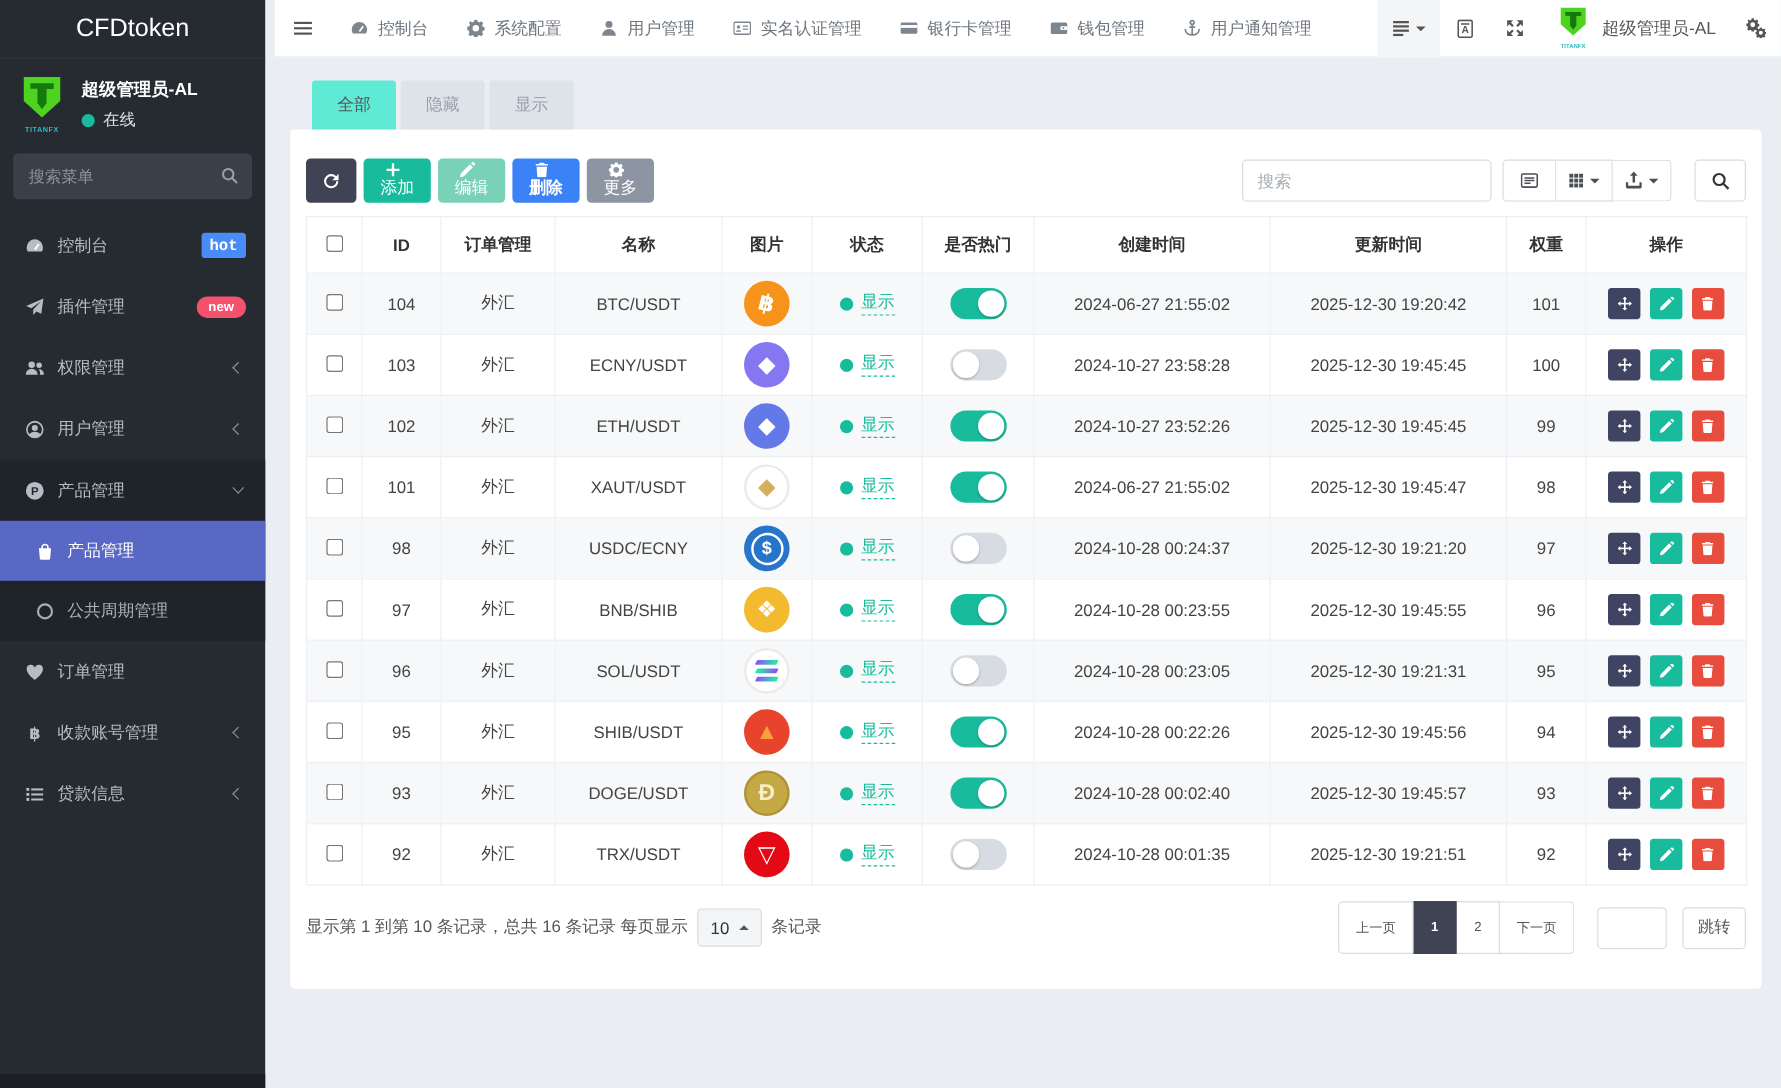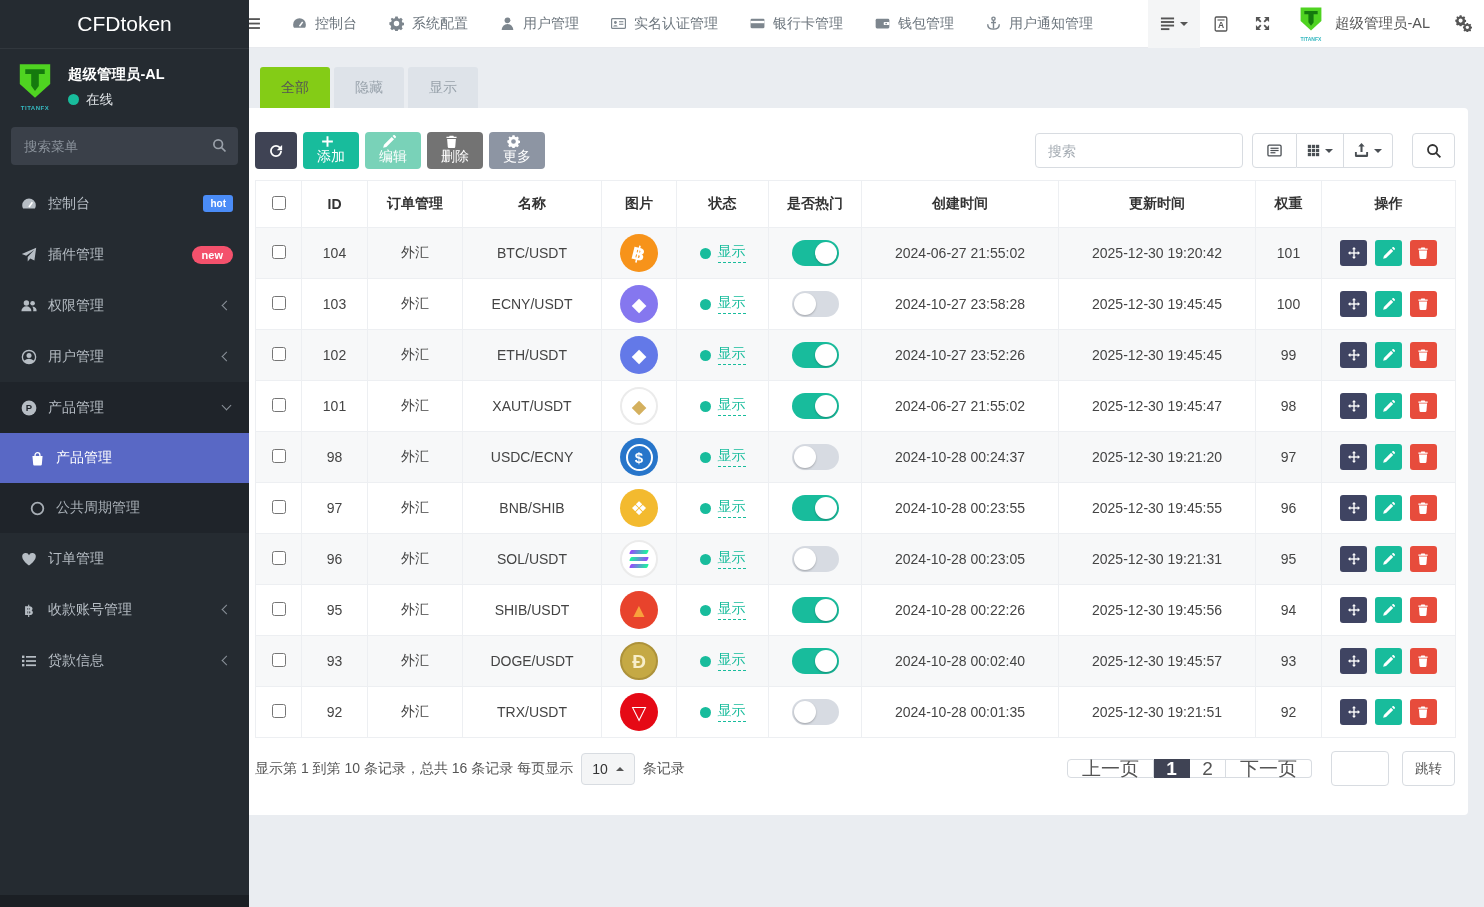--- a/index.html
+++ b/index.html
@@ -2,37 +2,37 @@
 <html><head>
 <meta charset="utf-8">
 <style>
   *{box-sizing:border-box;margin:0;padding:0;}
   html,body{width:1484px;height:907px;overflow:hidden;font-family:"Liberation Sans","DejaVu Sans",sans-serif;background:#eaedf1;color:#444;}
   .ic{width:15px;height:15px;fill:currentColor;flex:none;}
   .needle{stroke:#fff;}
   svg text{font-family:"Liberation Sans","DejaVu Sans",sans-serif;}
 
   
-  .sidebar{position:absolute;left:0;top:0;width:249px;height:907px;background:#252b31;z-index:5;}
+  .sidebar{position:absolute;left:0;top:0;width:221px;height:907px;background:#252b31;z-index:5;}
   .brand{height:49px;line-height:48px;text-align:center;color:#fff;font-size:21px;border-bottom:1px solid #31373d;}
   .userpanel{display:flex;align-items:center;padding:13px 12px 10px 12px;}
   .brandlogo{width:46px;text-align:center;margin-right:10px;}
   .brandlogo .ltx{display:block;font-size:6px;letter-spacing:.5px;color:#35b8c0;font-weight:bold;margin-top:1px;}
   .uinfo .uname{color:#fff;font-weight:bold;font-size:14.5px;}
   .ustatus{display:flex;align-items:center;margin-top:7px;color:#dfe3e6;font-size:13.5px;}
   .ustatus .dot{width:11px;height:11px;border-radius:50%;background:#18bc9c;margin-right:7px;}
   .sidesearch{position:relative;margin:6px 11px 13px 11px;}
   .sidesearch input{width:100%;height:38px;background:#3a4049;border:none;border-radius:4px;color:#ccd1d6;font-size:13.5px;padding:0 34px 0 13px;outline:none;}
   .sidesearch input::placeholder{color:#8a929b;}
   .sidesearch .mag{position:absolute;right:11px;top:11px;color:#9aa1aa;}
   .snav{font-size:14px;}
   .sitem{height:51px;display:flex;align-items:center;padding:0 16px 0 21px;color:#b6bdc4;cursor:pointer;}
   .sitem .ic{width:16px;height:16px;margin-right:11px;}
   .sitem .lbl{flex:1;}
-  .badge-hot{background:#4a8cf7;color:#fff;font-size:10px;font-weight:bold;padding:3px 7px;border-radius:3px;}
+  .badge-hot{background:#4a8cf7;color:#fff;font-size:13px;font-weight:bold;padding:3px 7px;border-radius:3px;font-family:Liberation Mono, monospace;}
   .badge-new{background:#f4516c;color:#fff;font-size:11px;font-weight:bold;padding:3px 10px;border-radius:10px;}
   .chev{width:7px;height:7px;border-left:1.6px solid #8b929a;border-bottom:1.6px solid #8b929a;transform:rotate(45deg);margin-right:3px;}
   .chev.down{transform:rotate(-45deg);margin-top:-4px;}
   .sgroup{background:#1f242a;}
   .schild{height:50px;display:flex;align-items:center;padding:0 16px 0 30px;color:#a8afb6;font-size:14px;cursor:pointer;}
   .schild .ic{width:15px;height:15px;margin-right:11px;}
   .schild.active{background:#5968c5;color:#fff;}
   .sfoot{position:absolute;bottom:0;left:0;right:0;height:12px;background:#1b1f24;}
 
   
@@ -48,32 +48,32 @@
   .caret.up{border-top:none;border-bottom:4px solid #555;}
   .tn-profile{display:flex;align-items:center;padding:0 12px;cursor:pointer;}
   .tn-profile .plogo{width:30px;text-align:center;margin-right:9px;}
   .tn-profile .plogo .ltx{display:block;font-size:5px;color:#35b8c0;font-weight:bold;}
   .tn-profile .pname{font-size:14.5px;color:#555;}
 
   
   .content{position:absolute;left:229px;top:48px;right:0;bottom:0;padding:19px 16px 0 13px;}
   .tabs{display:flex;margin-left:18px;}
   .tab{height:41px;display:flex;align-items:center;padding:0 21px;background:#dee3e9;color:#98a2ab;font-size:14px;border-radius:3px 3px 0 0;margin-right:4px;cursor:pointer;}
-  .tab.active{background:#84cc16;color:#555;}
+  .tab.active{background:#5eead4;color:#555;}
   .card{background:#fff;border-radius:0 4px 4px 4px;padding:24px 13px 29px 13px;}
 
   
   .toolbar{display:flex;align-items:center;}
   .btn{height:37px;border:none;border-radius:4px;color:#fff;font-size:14px;display:inline-flex;align-items:center;justify-content:center;cursor:pointer;margin-right:6px;padding:0 14px;font-family:inherit;flex-direction:column;}
   .btn .ic{width:13px;height:13px;margin-right:7px;}
   .btn-refresh{width:42px;background:#3f4354;padding:0;}
   .btn-refresh .ic{margin:0;width:14px;height:14px;}
   .btn-add{background:#18bc9c;}
   .btn-edit{background:#79d2b8;}
-  .btn-del{background:#737373;}
+  .btn-del{background:#3b82f6;font-weight:bold;}
   .btn-more{background:#8d95a3;}
   .tb-right{margin-left:auto;display:flex;align-items:center;}
   .tsearch input{width:208px;height:35px;border:1px solid #d8dce1;border-radius:4px;font-size:14px;padding:0 12px;outline:none;color:#555;font-family:inherit;}
   .tsearch input::placeholder{color:#a6adb4;}
   .bgroup{display:flex;margin-left:9px;}
   .bgroup .gbtn{height:35px;min-width:45px;background:#fff;border:1px solid #d8dce1;border-left-width:0;display:flex;align-items:center;justify-content:center;gap:5px;color:#4a4f54;cursor:pointer;padding:0 10px;}
   .bgroup .gbtn:first-child{border-left-width:1px;border-radius:4px 0 0 4px;}
   .bgroup .gbtn:last-child{border-radius:0 4px 4px 0;}
   .gbtn .caret{border-top-color:#4a4f54;}
   .btn-search{height:35px;width:43px;background:#fff;border:1px solid #d8dce1;border-radius:4px;margin-left:19px;display:flex;align-items:center;justify-content:center;color:#333;cursor:pointer;}
@@ -107,21 +107,21 @@
   .op .ic{width:12px;height:12px;}
   .op.move{background:#3f4462;}
   .op.edit{background:#18bc9c;}
   .op.del{background:#e74c3c;}
 
   
   .tfoot{display:flex;align-items:center;margin-top:13px;font-size:14px;color:#555;}
   .psel{display:inline-flex;align-items:center;gap:8px;height:32px;border:1px solid #d8dce1;background:#f4f5f6;border-radius:4px;padding:0 10px;margin:0 8px;cursor:pointer;color:#333;}
   .pager{margin-left:auto;display:flex;align-items:center;}
   .pgroup{display:flex;}
-  .pbtn{height:19px;min-width:36px;padding:0 14px;background:#fff;border:1px solid #d8dce1;border-left-width:0;display:flex;align-items:center;justify-content:center;font-size:19px;color:#555;cursor:pointer;}
+  .pbtn{height:44px;min-width:36px;padding:0 14px;background:#fff;border:1px solid #d8dce1;border-left-width:0;display:flex;align-items:center;justify-content:center;font-size:11px;color:#555;cursor:pointer;}
   .pbtn:first-child{border-left-width:1px;border-radius:4px 0 0 4px;}
   .pbtn:last-child{border-radius:0 4px 4px 0;}
   .pbtn.num{padding:0;width:36px;}
   .pbtn.active{background:#3f4354;border-color:#3f4354;color:#fff;font-weight:bold;}
   .jumpin{width:58px;height:35px;border:1px solid #d8dce1;border-radius:4px;margin-left:19px;outline:none;padding:0 8px;font-family:inherit;}
   .btn-jump{height:35px;padding:0 12px;background:#fff;border:1px solid #d8dce1;border-radius:4px;margin-left:13px;font-size:13.5px;color:#555;cursor:pointer;font-family:inherit;}
 </style>
 </head>
 <body>
 

